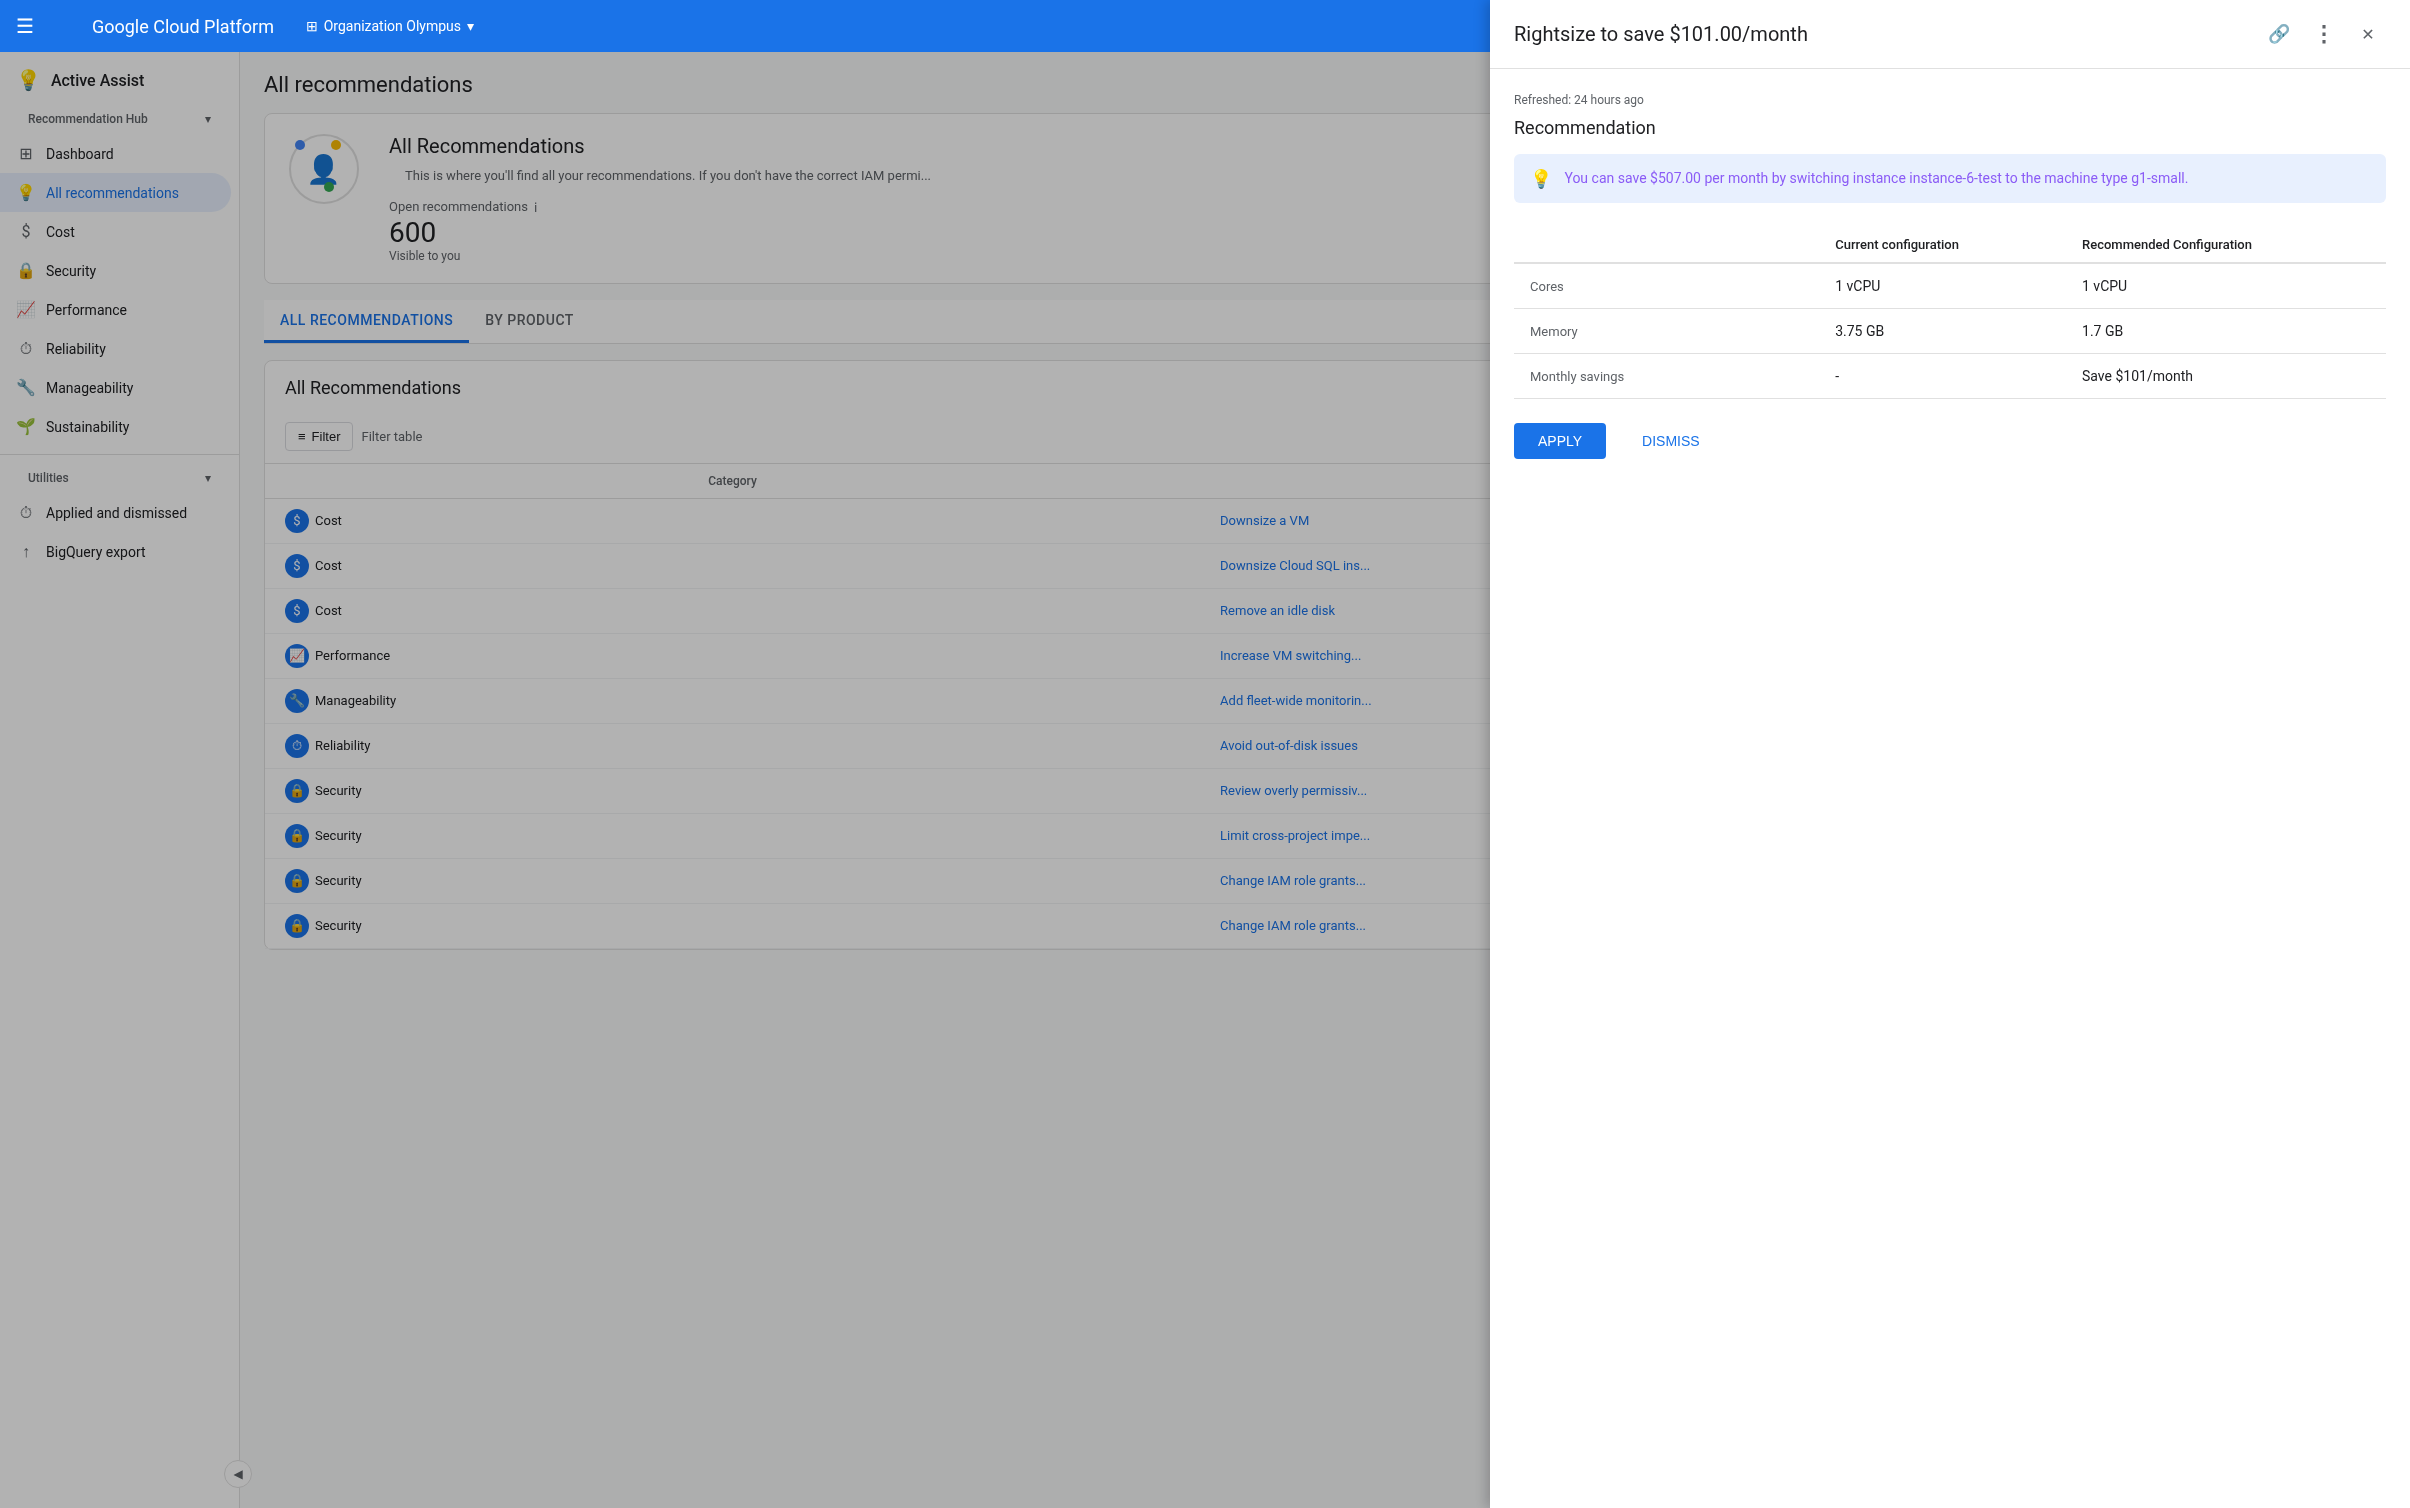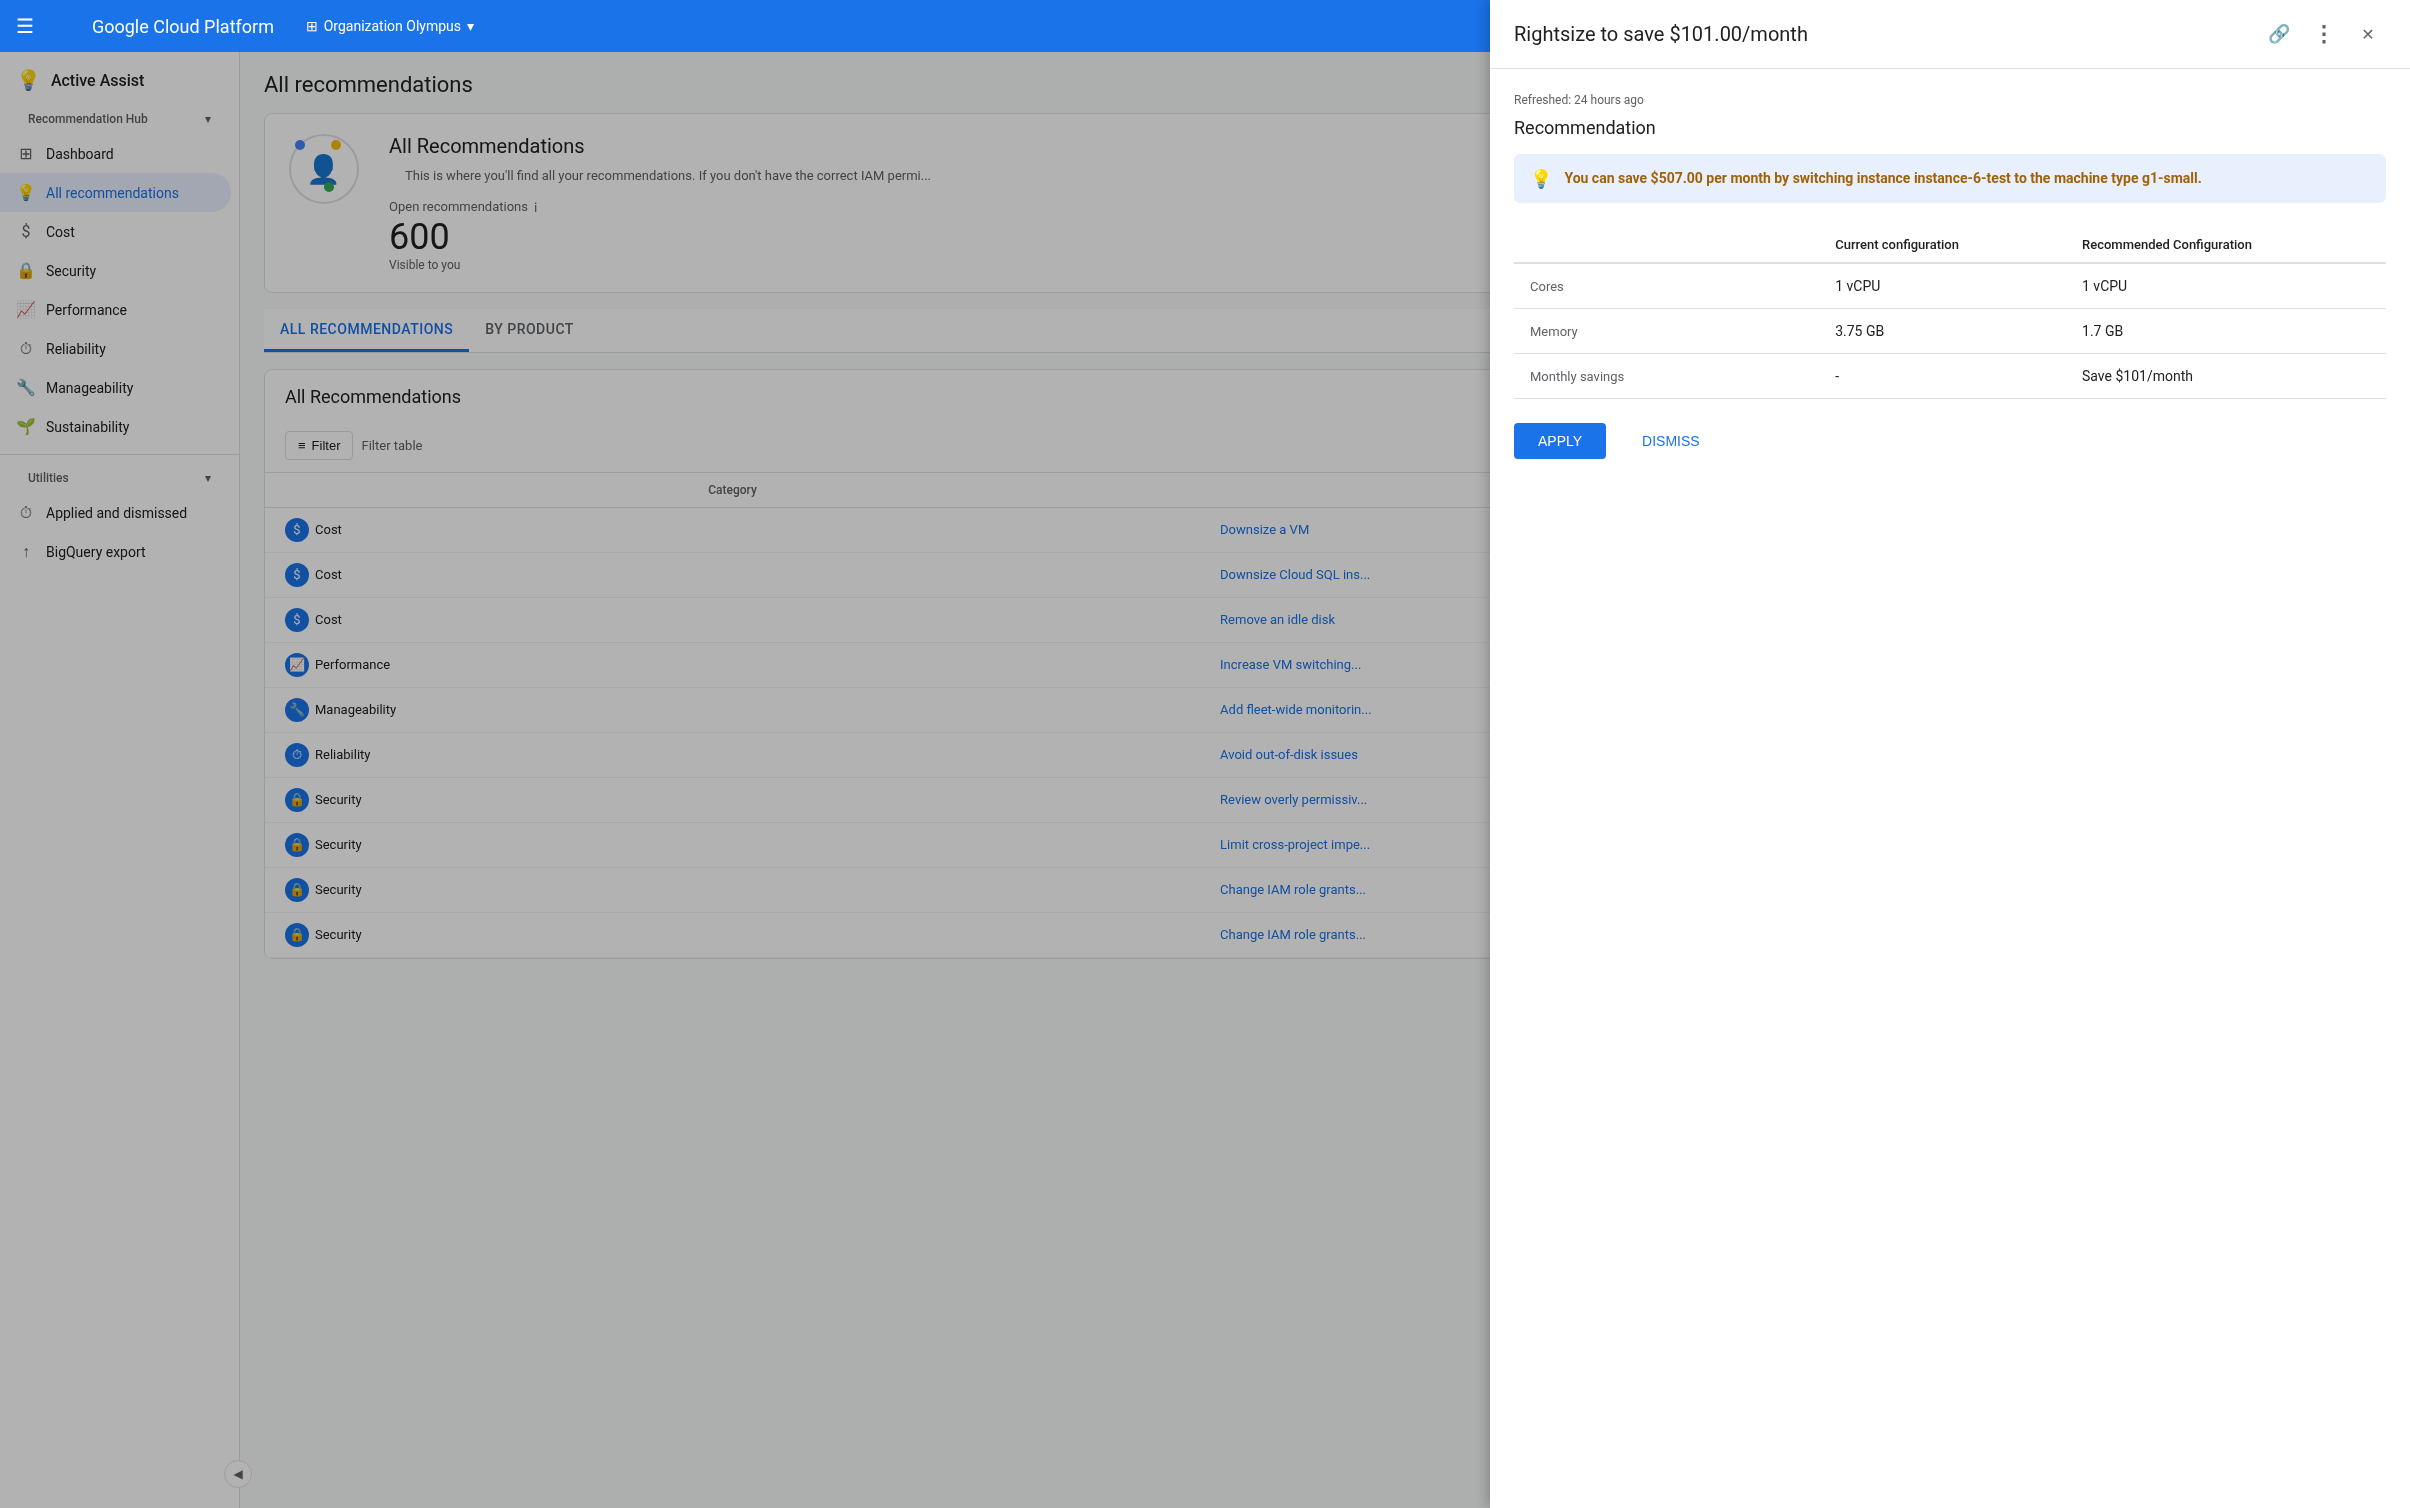--- a/index.html
+++ b/index.html
@@ -97,21 +97,21 @@
       position: relative;
     }
     .dot { width: 10px; height: 10px; border-radius: 50%; position: absolute; }
     .dot-blue { background: #4285f4; top: 4px; left: 4px; }
     .dot-yellow { background: #fbbc04; top: 4px; right: 16px; }
     .dot-green { background: #34a853; bottom: 10px; left: 50%; }
     .hero-text h2 { font-size: 20px; font-weight: 400; margin-bottom: 8px; }
     .hero-text p { font-size: 13px; color: #5f6368; line-height: 1.5; margin-left: 16px; }
     .hero-stats { margin-top: 12px; }
     .hero-stats .stat-label { font-size: 13px; color: #5f6368; display: flex; align-items: center; gap: 6px; }
-    .hero-stats .stat-number { font-size: 36px; font-weight: 400; color: #202124; }
+    .hero-stats .stat-number { font-size: 28px; font-weight: 400; color: #202124; }
 
     
     .tabs-bar {
       display: flex;
       border-bottom: 1px solid #e0e0e0;
       margin: 0 24px;
       background: white;
     }
     .tab {
       padding: 12px 16px;
@@ -203,21 +203,21 @@
     }
     .panel-body { flex: 1; overflow-y: auto; padding: 24px; }
     .refreshed-text { font-size: 12px; color: #5f6368; margin-bottom: 10px; }
     .panel-section-title { font-size: 18px; font-weight: 400; margin-bottom: 16px; }
     .rec-info-box {
       display: flex; align-items: flex-start; gap: 12px;
       background: #e8f0fe; border-radius: 6px;
       padding: 14px 16px; margin-bottom: 24px;
     }
     .rec-info-box .bulb { color: #1a73e8; font-size: 18px; flex-shrink: 0; }
-    .rec-info-box p { font-size: 14px; color: #a16207; line-height: 1.5; font-weight: bold; }
+    .rec-info-box p { font-size: 14px; color: #8b5cf6; line-height: 1.5; }
 
     
     .comparison-table { width: 100%; border-collapse: collapse; margin-bottom: 24px; }
     .comparison-table thead th {
       padding: 10px 16px;
       text-align: left; font-size: 13px; font-weight: 500; color: #202124;
       border-bottom: 2px solid #e0e0e0;
     }
     .comparison-table thead th:first-child { width: 35%; }
     .comparison-table tbody td {

